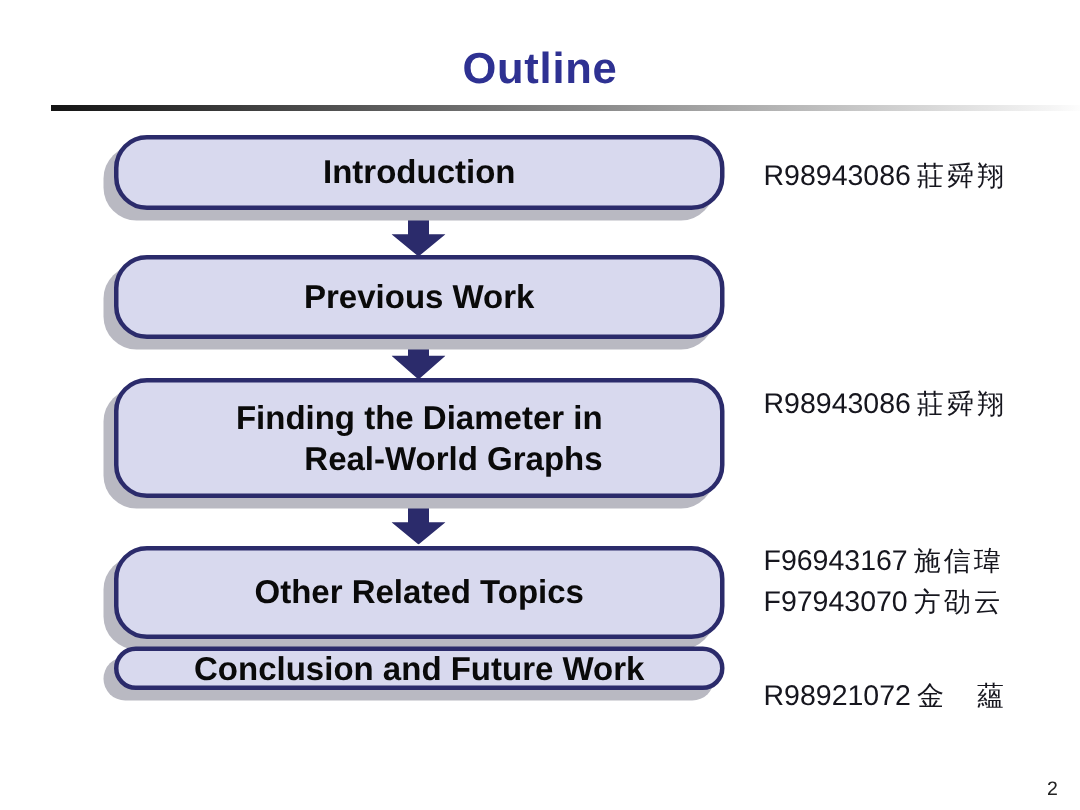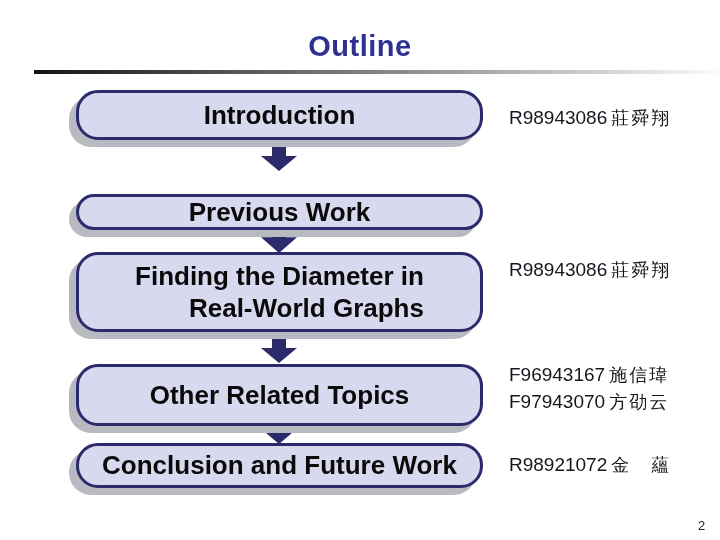--- a/index.html
+++ b/index.html
@@ -29,29 +29,29 @@
   .obox{
     position:absolute;
     left:76px;width:407px;
     box-sizing:border-box;
     background:var(--box-fill,#d8d9ee);
     border:3.5px solid var(--box-border,#2b2b6b);
     border-radius:22px;
     box-shadow:-7px 7px 0 0 #b9b9c2;
     display:flex;align-items:center;justify-content:center;
     text-align:center;
-    font-size:26px;font-weight:bold;color:#0a0a0a;
+    font-size:22px;font-weight:bold;color:#0a0a0a;
     line-height:1.25;
     white-space:pre-line;
   }
   .box1{top:90px;height:50px;}
-  .box2{top:170px;height:36px;margin-top:24px;}
+  .box2{top:170px;height:56px;}
   .box3{top:252px;height:80px;text-align:right;}
   .box4{top:364px;height:62px;}
-  .box5{top:443px;height:45px;}
+  .box5{top:431px;height:29px;}
   .arrow{
     position:absolute;
     left:261px;width:36px;
     line-height:0;
   }
   .arrow svg{display:block;width:36px;height:100%;}
   .ar1{top:138px;height:33px;}
   .ar2{top:218px;height:35px;}
   .ar3{top:330px;height:33px;}
   .ar4{top:410px;height:34px;}

